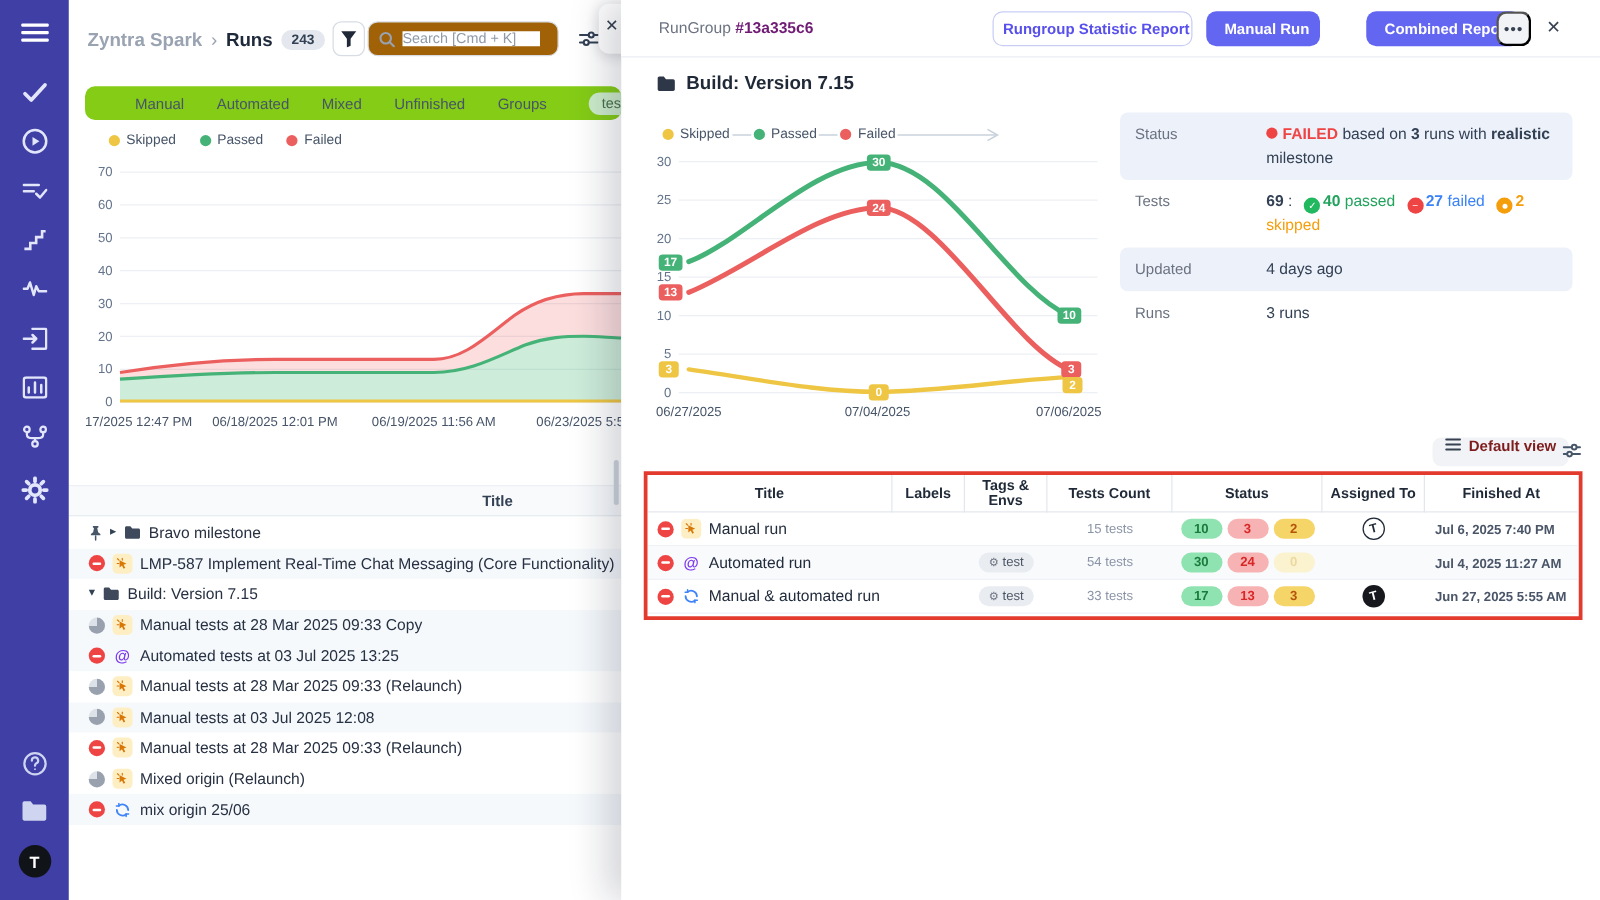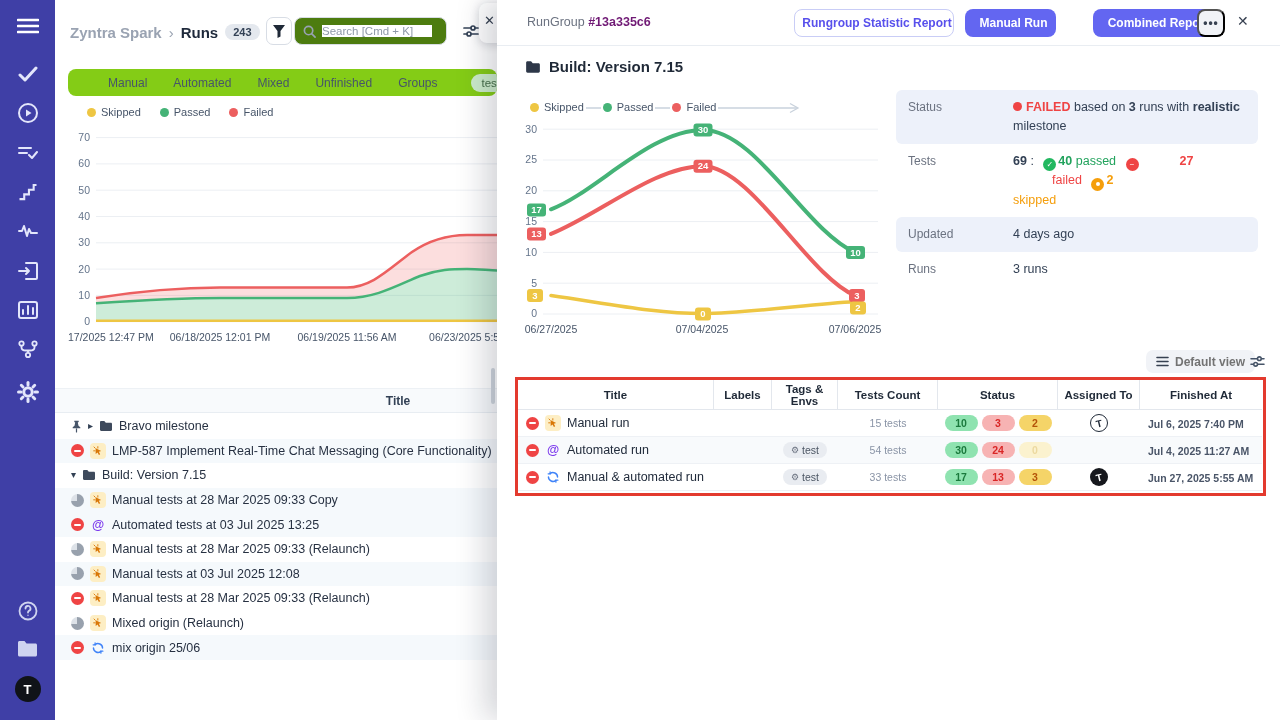--- a/index.html
+++ b/index.html
@@ -15,21 +15,21 @@
   
   .left-panel { position:absolute; left:55px; top:0; width:442px; height:720px; background:#fff; z-index:1; }
   .crumb-row { position:absolute; left:15px; top:18px; height:28px; display:flex; align-items:center; gap:7px; }
   .crumb-project { font-size:15px; font-weight:600; color:#9aa3b2; }
   .crumb-sep { font-size:15px; color:#9aa3b2; }
   .crumb-section { font-size:15px; font-weight:bold; color:#1e293b; }
   .count-badge { background:#e4e8ee; color:#334155; font-size:11px; font-weight:bold; border-radius:9px; padding:2px 8px; }
   .filter-btn { position:absolute; left:211px; top:17px; width:26px; height:28px; border:1px solid #d8dde5; border-radius:7px;
     background:#fff; display:flex; align-items:center; justify-content:center; cursor:pointer; }
   .search-box { position:absolute; left:239px; top:17px; width:153px; height:28px; border:1px solid #d8dde5; border-radius:8px;
-    background:#4d7c0f; display:flex; align-items:center; gap:6px; padding:0 8px; }
+    background:#a16207; display:flex; align-items:center; gap:6px; padding:0 8px; }
   .search-box input { border:none; outline:none; width:110px; font-size:11.5px; color:#475569; font-family:"Liberation Sans",sans-serif; }
   .search-box input::placeholder { color:#8f99a8; }
   .sliders-ic { position:absolute; left:408px; top:24px; cursor:pointer; }
   .x-card { position:absolute; left:424px; top:3px; width:34px; height:40px; background:#fff; border-radius:8px;
     box-shadow:0 2px 10px rgba(15,23,42,.18); z-index:1; }
   .x-card span { position:absolute; left:5px; top:10px; font-size:13px; color:#374151; cursor:pointer; }
 
   .tab-row { position:absolute; left:13px; top:69px; width:429px; height:27px; background:#84cc16; border-radius:8px;
     display:flex; align-items:center; gap:26px; padding-left:14px; overflow:hidden; }
   .tab { font-size:12px; font-weight:500; color:#475569; cursor:pointer; white-space:nowrap; }
@@ -80,29 +80,29 @@
 
   .legend-r { position:absolute; left:31px; top:101px; z-index:1; }
   .chart-r { position:absolute; left:0; top:95px; }
 
   .info-grid { position:absolute; left:399px; top:90px; width:362px; font-size:12.5px; }
   .info-row { display:flex; padding:8px 12px; border-radius:6px; line-height:1.5; }
   .info-row.alt { background:#edf1fa; }
   .info-label { width:105px; flex:0 0 105px; color:#6b7280; font-size:12px; }
   .info-value { flex:1; color:#334155; }
   .red-b { color:#ef4444; font-weight:bold; }
-  .grn { color:#22a35d; } .rdd { color:#ef4444;margin-left:39px; } .org { color:#f59e0b; }
+  .grn { color:#22a35d; } .rdd { color:#3b82f6; } .org { color:#f59e0b; }
   .dot-red { display:inline-block; width:9px; height:9px; border-radius:50%; background:#ef4444; margin-right:4px; }
   .mini-circ { display:inline-flex; width:13px; height:13px; border-radius:50%; align-items:center; justify-content:center;
     vertical-align:-2px; margin:0 2px 0 6px; color:#fff; font-size:8px; }
   .mc-pass { background:#22b860; } .mc-fail { background:#ef4444; }
   .mc-skip { background:#f59e0b; } .mc-skip i { width:4px; height:4px; background:#fff; border-radius:50%; }
 
   .view-btn { position:absolute; left:649px; top:350px; height:23px; background:#f1f3f7; border-radius:7px;
-    display:flex; align-items:center; gap:6px; padding:0 10px; font-size:12px; font-weight:600; color:#737373; cursor:pointer; }
+    display:flex; align-items:flex-start; gap:6px; padding:0 10px; font-size:12px; font-weight:600; color:#7f1d1d; cursor:pointer; }
   .view-sliders { position:absolute; left:753px; top:354px; cursor:pointer; }
 
   .hl-box { position:absolute; left:18px; top:377px; width:751px; height:119px; border:3px solid #e33a2e; z-index:6; pointer-events:none; }
   .runs-table { position:absolute; left:21px; top:380px; width:744px; background:#fff; }
   .t-head, .t-row { display:grid; grid-template-columns:196px 58px 66px 100px 120px 82px 1fr; align-items:center; }
   .t-head { height:30px; border-bottom:1px solid #e3e7ed; }
   .t-head > div { font-size:11.5px; font-weight:bold; color:#1f2937; text-align:center; border-right:1px solid #e3e7ed;
     height:30px; display:flex; align-items:center; justify-content:center; }
   .t-head > div:last-child { border-right:none; }
   .t-row { height:27px; border-bottom:1px solid #eef1f5; cursor:pointer; }

